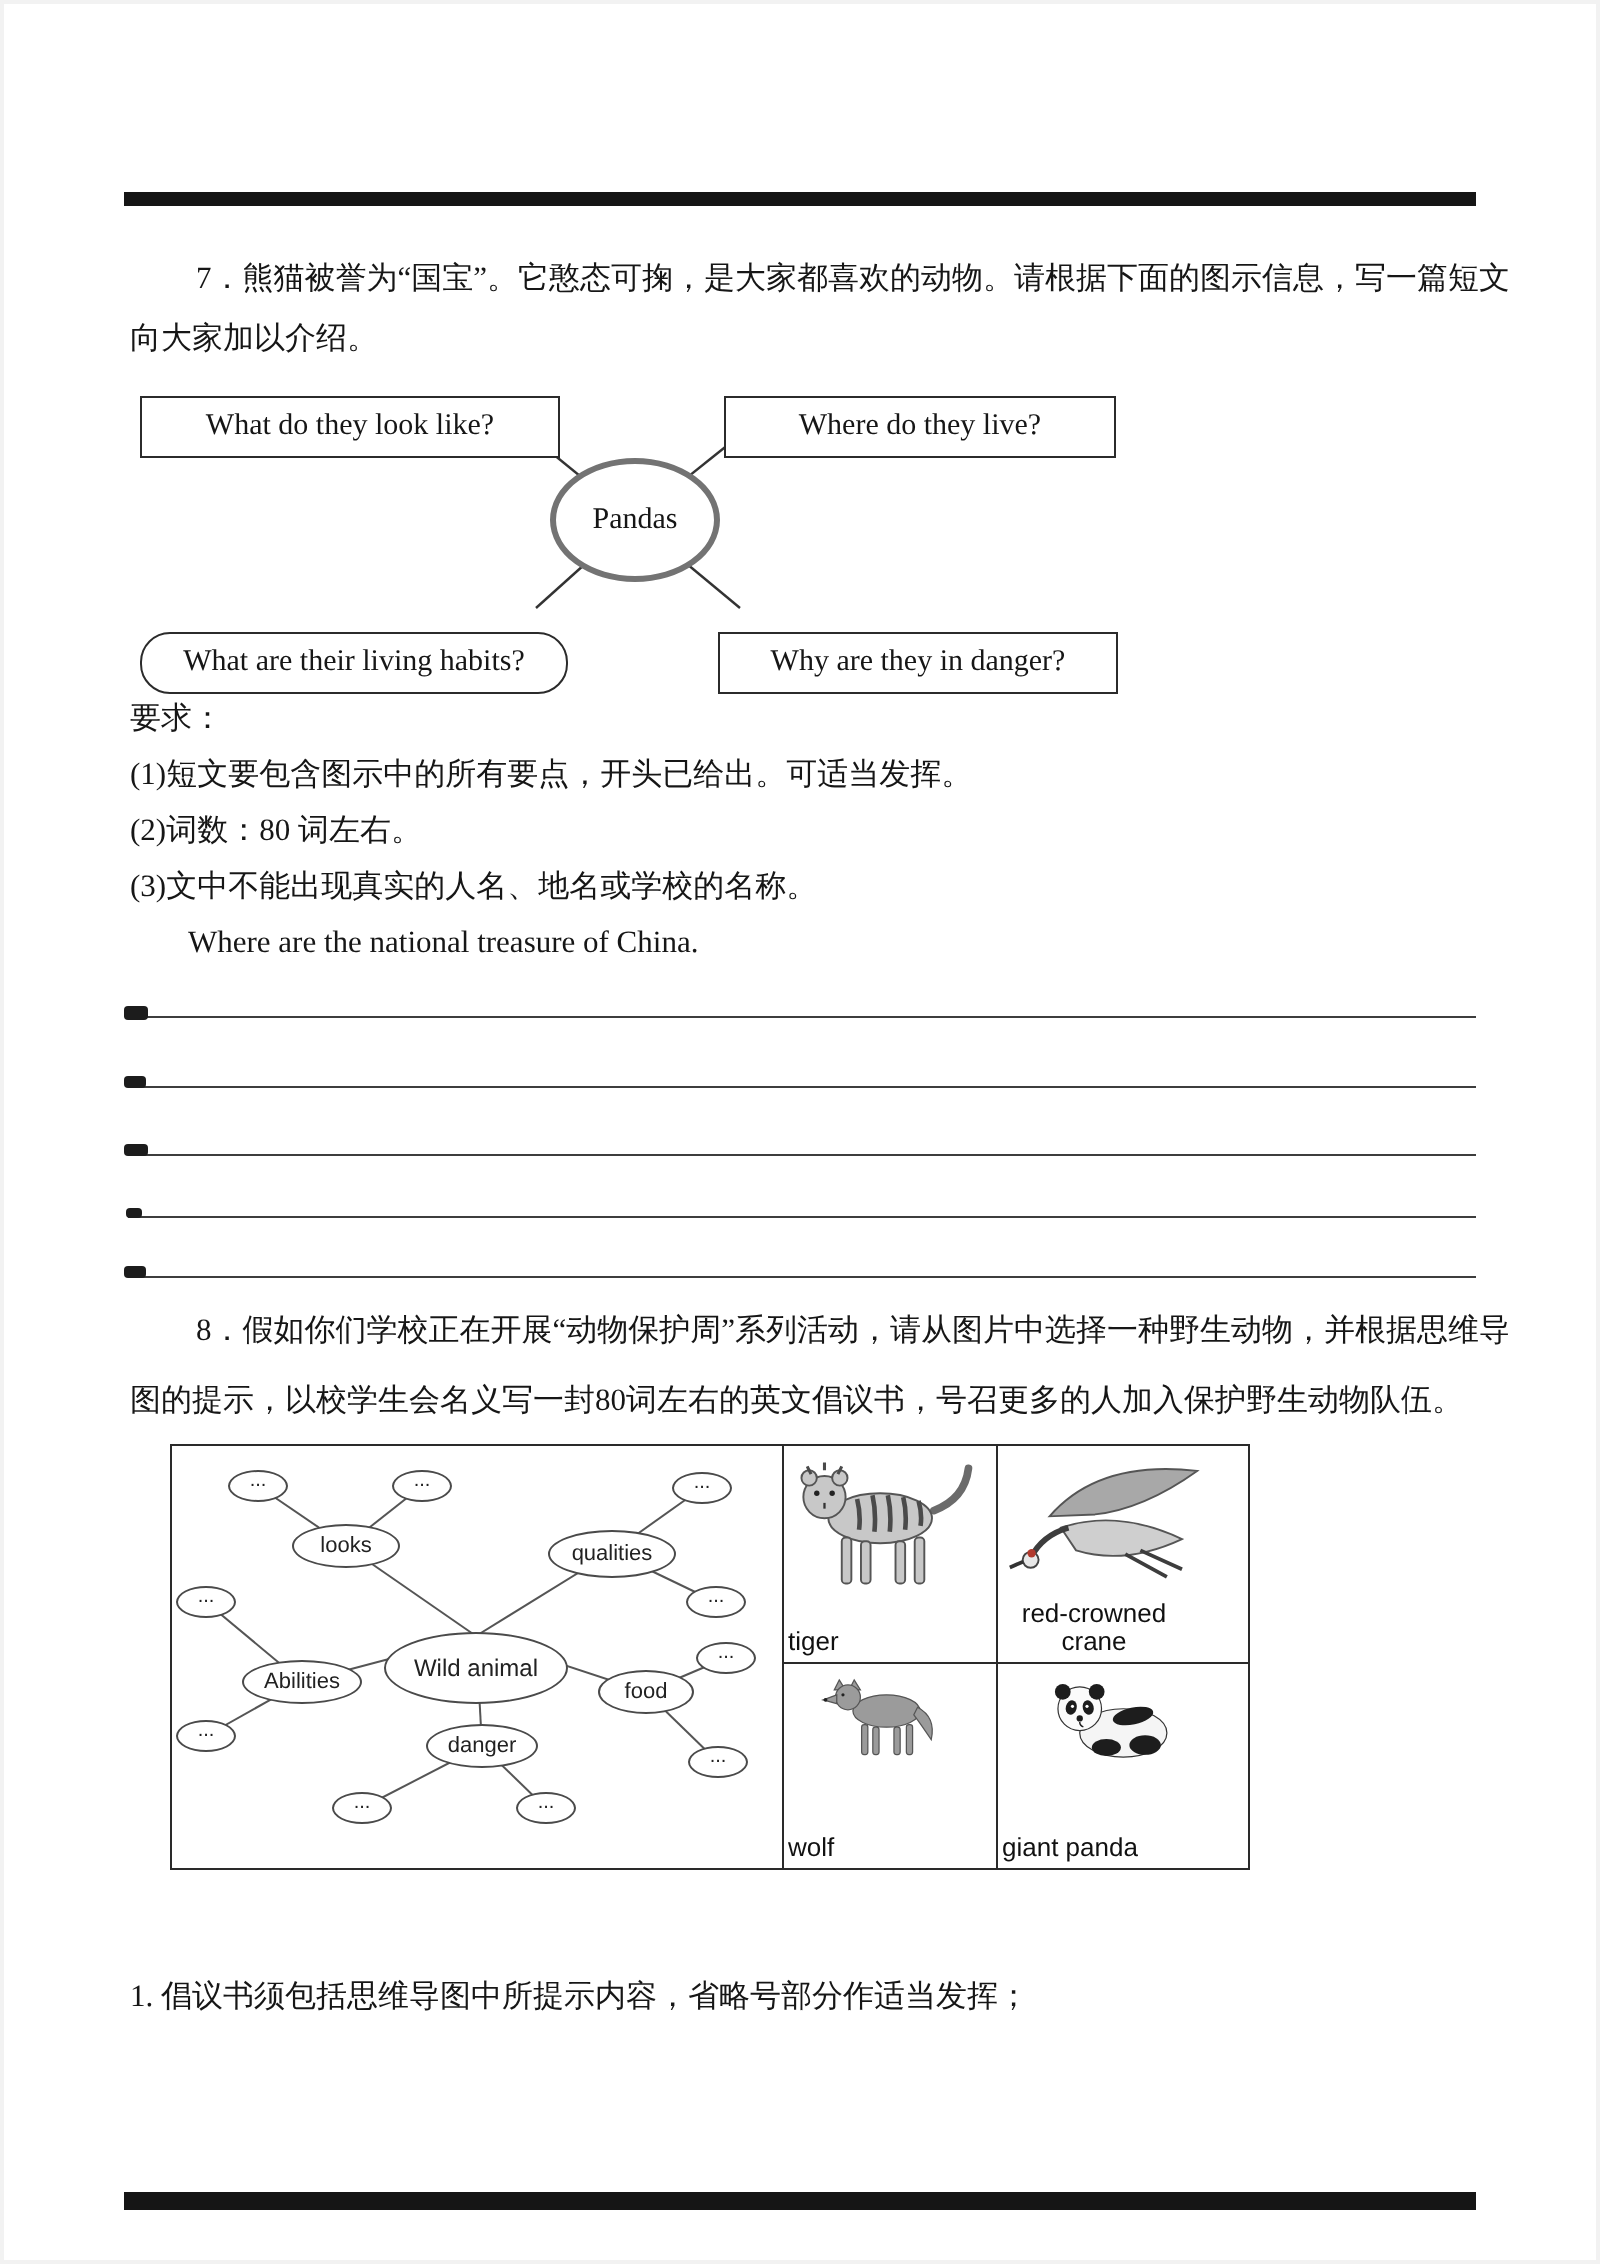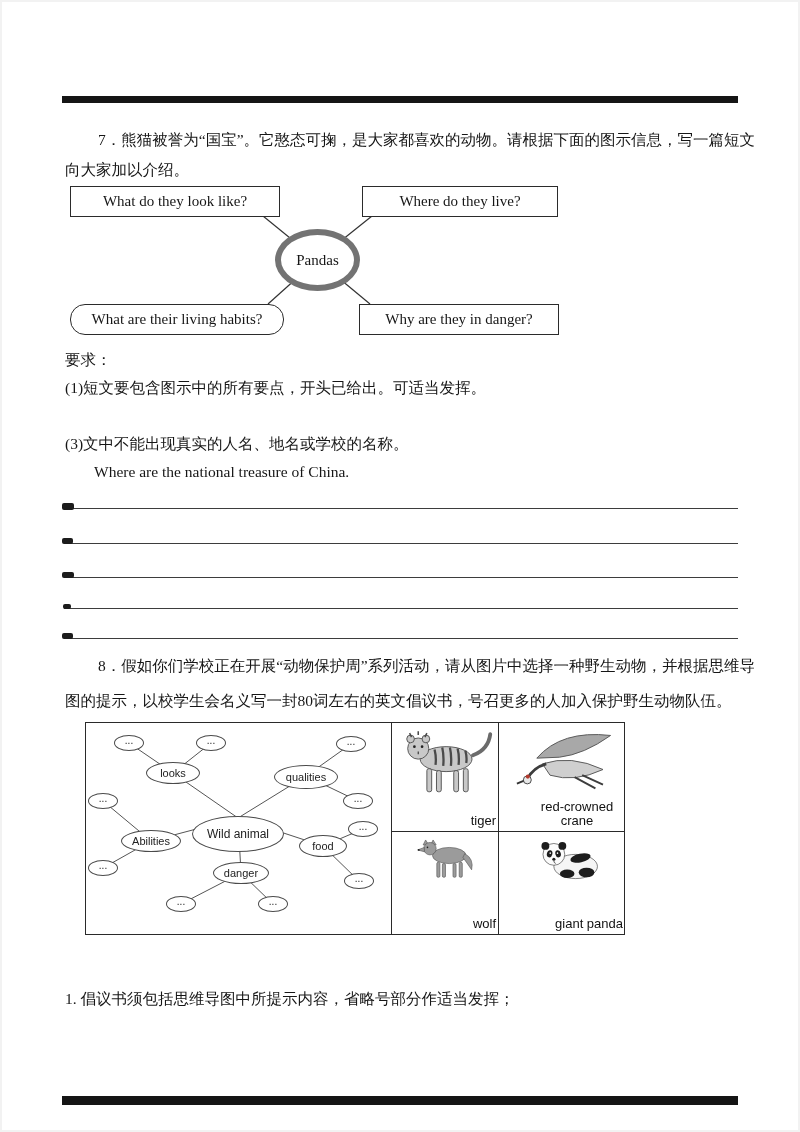--- a/index.html
+++ b/index.html
@@ -11,25 +11,25 @@
   }
   .scan-bar { position:absolute; left:62px; width:676px; height:7px; background:#151515; }
   .txt { position:absolute; left:65px; width:680px; font-size:15.5px; line-height:21px; white-space:nowrap; }
   .indent { text-indent:33px; }
 
   
   .diagram { position:absolute; left:0; top:183px; width:800px; height:160px; }
   .diagram svg { position:absolute; left:0; top:0; }
   .dbox {
     position:absolute; height:31px; background:#fff; border:1px solid #2b2b2b;
-    display:flex; align-items:center; justify-content:center; font-size:15px;
+    display:flex; align-items:center; justify-content:center; font-size:15px;margin-top:12px;
   }
   .dellipse {
     position:absolute; left:275px; top:46px; width:85px; height:62px;
-    background:#fff; border:6px solid #737373; border-radius:50%;
+    background:#fff; border:3px solid #737373; border-radius:50%;
     display:flex; align-items:center; justify-content:center; font-size:15px;
   }
 
   
   .ans-line { position:absolute; left:64px; width:674px; border-top:1.5px solid #3d3d3d; }
   .ink { position:absolute; background:#1c1c1c; border-radius:2px; }
 
   
   .img-box { position:absolute; left:85px; top:722px; width:540px; height:213px; border:1px solid #2a2a2a; background:#fff; }
   .mindmap { position:absolute; left:0; top:0; width:305px; height:211px; font-family:"Liberation Sans","DejaVu Sans",sans-serif; }
@@ -39,21 +39,21 @@
     display:flex; align-items:center; justify-content:center; font-size:11px; color:#222;
   }
   .mm-center { font-size:12px; }
   .mm-dot { font-size:10px; line-height:8px; padding-bottom:5px; }
   .animal-grid {
     position:absolute; left:305px; top:0; width:233px; height:211px;
     border-left:1px solid #2a2a2a; display:grid;
     grid-template-columns:106px 127px; grid-template-rows:108px 103px;
     font-family:"Liberation Sans","DejaVu Sans",sans-serif;
   }
-  .cell { display:flex; flex-direction:column; align-items:flex-end; justify-content:space-between; padding:3px 2px 3px; overflow:hidden; }
+  .cell { display:flex; flex-direction:column; align-items:flex-start; justify-content:space-between; padding:3px 2px 3px; overflow:hidden; }
   .cell.c2 { border-left:1px solid #2a2a2a; }
   .cell.r2 { border-top:1px solid #2a2a2a;gap:36px; }
   .animal-label { font-size:13px; line-height:14px; text-align:center; color:#111; max-width:92px; }
 </style>
 </head>
 <body>
 
 <div class="page">
 
   <div class="scan-bar" style="top:96px;"></div>
@@ -70,20 +70,21 @@
     </svg>
     <div class="dbox" style="left:70px; top:3px; width:210px;">What do they look like?</div>
     <div class="dbox" style="left:362px; top:3px; width:196px;">Where do they live?</div>
     <div class="dellipse">Pandas</div>
     <div class="dbox" style="left:70px; top:121px; width:214px;border-radius:15px;">What are their living habits?</div>
     <div class="dbox" style="left:359px; top:121px; width:200px;">Why are they in danger?</div>
   </div>
 
   <div class="txt" style="top:349px;">要求：</div>
   <div class="txt" style="top:377px;">(1)短文要包含图示中的所有要点，开头已给出。可适当发挥。</div>
+  <div class="txt" style="top:405px;">(2)词数：80 词左右。</div>
   <div class="txt" style="top:433px;">(3)文中不能出现真实的人名、地名或学校的名称。</div>
   <div class="txt" style="top:461px; left:94px;">Where are the national treasure of China.</div>
 
   <div class="ans-line" style="top:508px;"></div>
   <div class="ans-line" style="top:543px;"></div>
   <div class="ans-line" style="top:577px;"></div>
   <div class="ans-line" style="top:608px;"></div>
   <div class="ans-line" style="top:638px;"></div>
   <div class="ink" style="left:62px; top:503px; width:12px; height:7px;"></div>
   <div class="ink" style="left:62px; top:538px; width:11px; height:6px;"></div>

